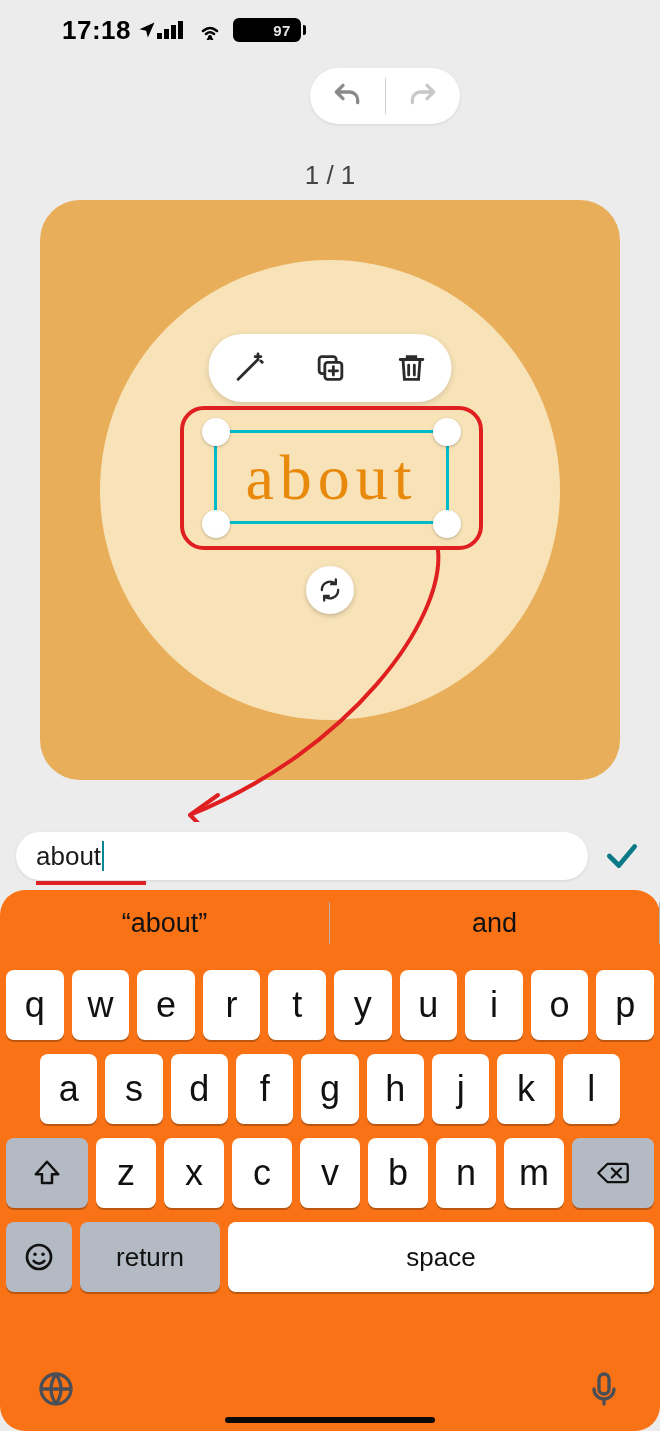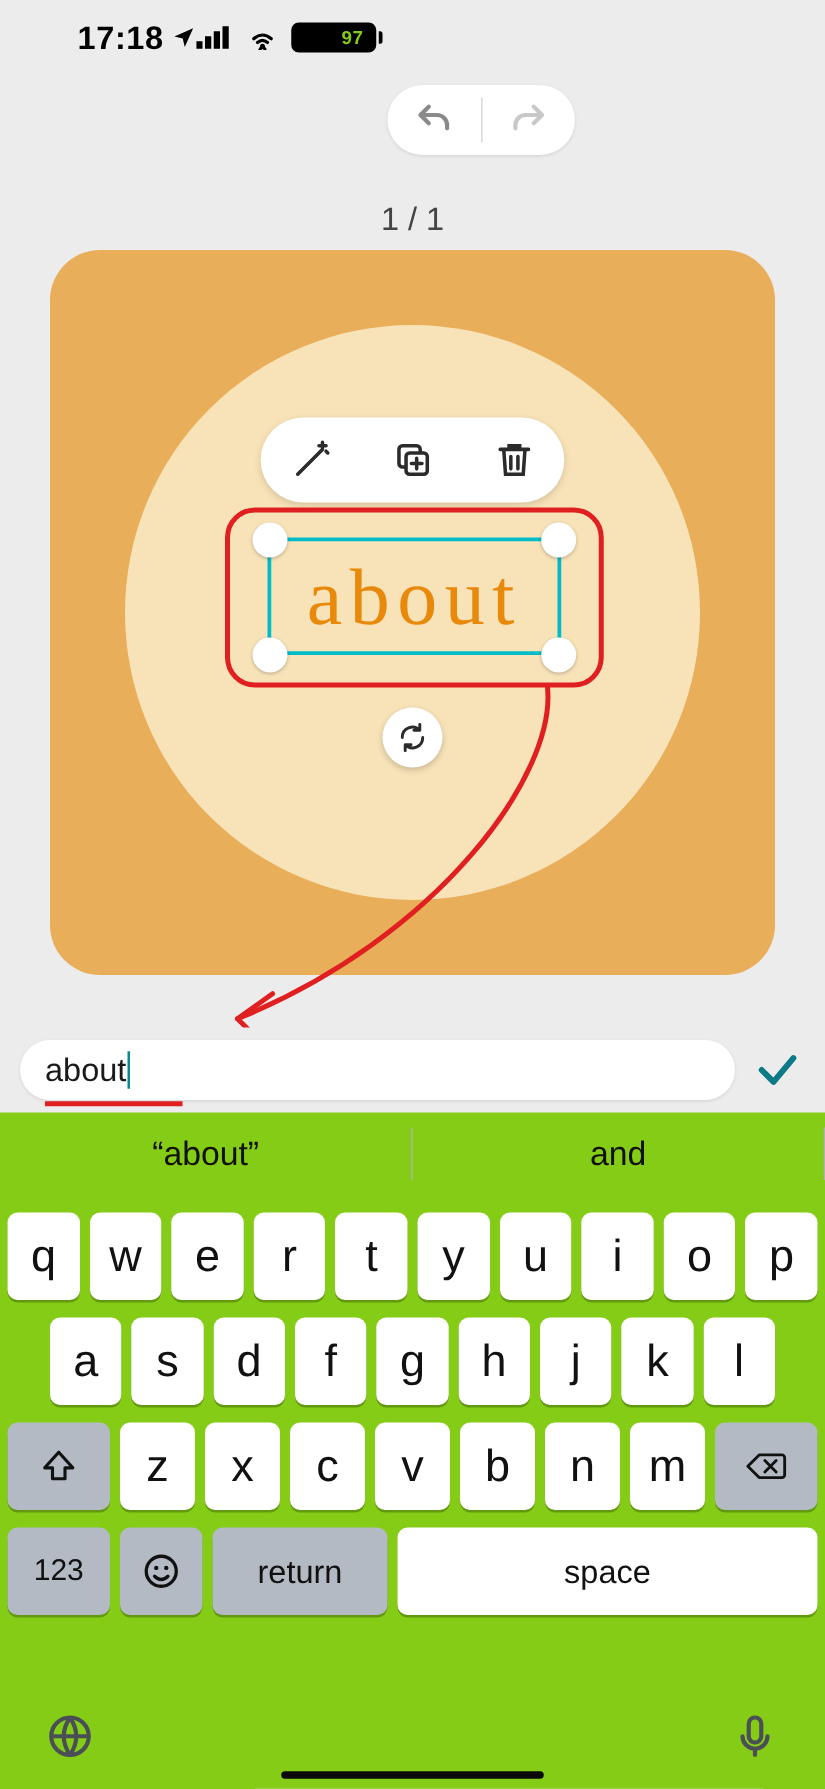--- a/index.html
+++ b/index.html
@@ -1,21 +1,21 @@
 <!DOCTYPE html>
 <html><head>
 <meta charset="utf-8">
 <style>
   * { box-sizing: border-box; margin: 0; padding: 0; }
   html, body { width: 660px; height: 1431px; font-family: -apple-system, Helvetica, Arial, sans-serif; background:#ececec; overflow:hidden; }
   .statusbar { height:60px; display:flex; align-items:center; padding:0 28px 0 62px; font-weight:700; font-size:26px; letter-spacing:0.5px; }
   .sb-left { display:flex; align-items:center; gap:6px; }
   .sb-right { display:flex; align-items:center; gap:10px; }
   .battery { display:flex; align-items:center; gap:2px; }
-  .batbox { width:68px; height:24px; border:2px solid #000; border-radius:6px; display:flex; align-items:center; justify-content:center; font-size:15px; font-weight:700; background:#000; color:#84cc16;padding-left:30px; }
+  .batbox { width:68px; height:24px; border:2px solid #000; border-radius:6px; display:flex; align-items:center; justify-content:center; font-size:15px; font-weight:700; background:#000; color:#e5e5e5;padding-left:30px; }
   .batnub { width:3px; height:10px; background:#000; border-radius:0 2px 2px 0; }
 
   .topbar { height:80px; position:relative; }
   .appname { position:absolute; left:125px; top:8px; color:#0b8793; font-size:22px; line-height:1.2; text-align:center; }
   .undo-redo { position:absolute; left:310px; top:8px; width:150px; height:56px; background:#fff; border-radius:28px; display:flex; box-shadow:0 1px 3px rgba(0,0,0,0.1); }
   .undo-redo .btn { flex:1; display:flex; align-items:center; justify-content:center; }
   .undo-redo .sep { width:1px; background:#d0d0d0; margin:10px 0; }
 
   .pager { text-align:center; font-size:26px; color:#444; font-weight:500; height:40px;margin-top:20px; }
   .canvas-wrap { padding:0 40px; }
@@ -36,21 +36,21 @@
   .rotate-btn { position:absolute; left:50%; transform:translateX(-50%); top:366px; width:48px; height:48px; background:#fff; border-radius:50%; display:flex; align-items:center; justify-content:center; box-shadow:0 2px 5px rgba(0,0,0,0.2); }
 
   .annot { position:absolute; left:0; top:0; width:660px; height:870px; pointer-events:none; }
 
   .inputbar { position:absolute; left:0; top:822px; right:0; height:68px; display:flex; align-items:center; padding:0 16px; gap:12px; background:#ececec; }
   .text-input { flex:1; height:48px; background:#fff; border-radius:24px; padding:0 20px; font-size:26px; color:#1a1a1a; display:flex; align-items:center; box-shadow:0 1px 3px rgba(0,0,0,0.1); position:relative; }
   .text-input .cursor { display:inline-block; width:2px; height:30px; background:#0b8793; margin-left:1px; vertical-align:middle; }
   .red-under { position:absolute; left:20px; bottom:-5px; width:110px; border-bottom:4px solid #e02020; }
   .confirm { width:44px; height:44px; display:flex; align-items:center; justify-content:center; }
 
-  .kbd { position:absolute; left:0; top:890px; right:0; bottom:0; background:#84cc16; }
+  .kbd { position:absolute; left:0; top:890px; right:0; bottom:0; background:#f97316;border-radius:25px; }
   .suggest { height:66px; display:flex; }
   .sug { flex:1; display:flex; align-items:center; justify-content:center; font-size:27px; color:#111; }
   .sug-sep { width:1px; background:#b0b3b9; margin:12px 0; }
 
   .krow { display:flex; padding:0 6px; gap:8px; margin-top:14px; }
   .krow2 { padding:0 40px; }
   .krow3 { padding:0 6px; }
   .key { flex:1; height:70px; background:#fff; border-radius:8px; box-shadow:0 2px 0 rgba(0,0,0,0.25); display:flex; align-items:center; justify-content:center; font-size:36px; color:#111; }
   .key-shift, .key-bksp { flex:0 0 82px; background:#b4bac3; }
   .bottomrow { display:flex; padding:0 6px; gap:8px; margin-top:14px; }
@@ -215,21 +215,20 @@
     <div class="key">m</div>
     <div class="key key-bksp">
       <svg width="34" height="30" viewBox="0 0 30 24">
           <path d="M10 4 H26 a2 2 0 0 1 2 2 V18 a2 2 0 0 1-2 2 H10 L2 12 Z" stroke="#111" stroke-width="2" fill="none" stroke-linejoin="round"></path>
           <path d="M14 8 l8 8 M22 8 l-8 8" stroke="#111" stroke-width="2" stroke-linecap="round"></path>
         </svg>
     </div>
   </div>
 
   <div class="bottomrow">
-    <div class="key key-123">123</div>
     <div class="key key-emoji">
       <svg width="32" height="32" viewBox="0 0 24 24">
           <circle cx="12" cy="12" r="9" stroke="#111" stroke-width="2" fill="none"></circle>
           <circle cx="9" cy="10" r="1.3" fill="#111"></circle>
           <circle cx="15" cy="10" r="1.3" fill="#111"></circle>
           <path d="M8 15 q4 4 8 0" stroke="#111" stroke-width="2" fill="none" stroke-linecap="round"></path>
         </svg>
     </div>
     <div class="key key-return">return</div>
     <div class="key key-space">space</div>

